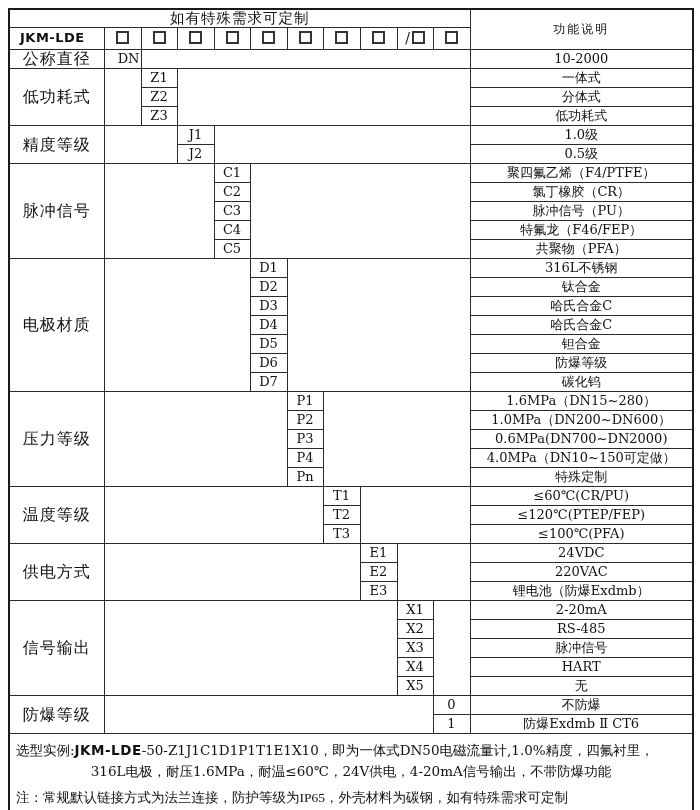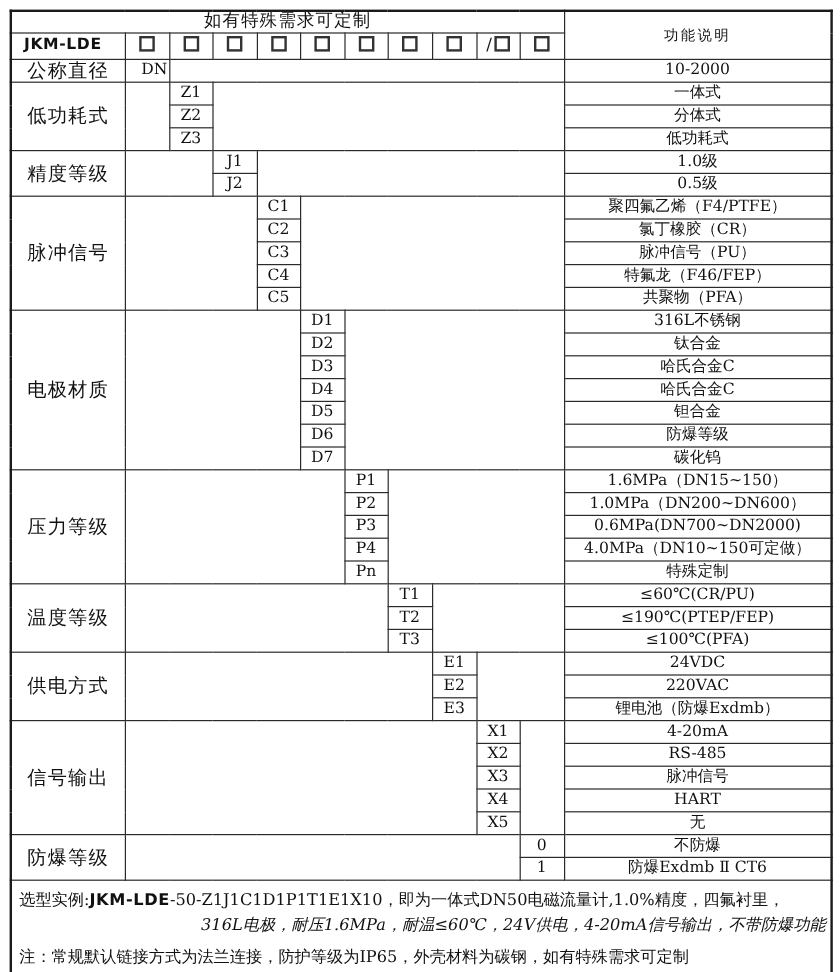--- a/index.html
+++ b/index.html
@@ -50,22 +50,22 @@
   .slash{display:inline-block;margin-right:2px;font-size:14px;}
   td.footer-cell{
     text-align:left;
     white-space:normal;
     height:auto;
     padding:6px 4px 5px 4px;
     font-size:13.5px;
     line-height:1.5;
   }
   .example-line1{padding-left:2px;}
-  .example-line2{text-align:right;font-style:italic;}
-  .note-line{margin-top:7px;padding-left:2px;}
+  .example-line2{text-align:center;}
+  .note-line{margin-top:7px;padding-left:2px;font-family:Liberation Serif, serif;}
   .bold-model{
     font-family:"DejaVu Sans","Liberation Sans",sans-serif;
     font-weight:bold;letter-spacing:.5px;
   }
 </style>
 </head>
 <body>
 
 <table class="spec">
   <colgroup>
@@ -192,21 +192,21 @@
   <tr>
     <td class="code-cell">D7</td>
     <td class="desc-cell">碳化钨</td>
   </tr>
 
   <tr>
     <td class="group-label" rowspan="5">压力等级</td>
     <td class="spacer" rowspan="5" colspan="5"></td>
     <td class="code-cell">P1</td>
     <td class="spacer" rowspan="5" colspan="4"></td>
-    <td class="desc-cell">1.6MPa（DN15~150）</td>
+    <td class="desc-cell">1.6MPa（DN15~280）</td>
   </tr>
   <tr>
     <td class="code-cell">P2</td>
     <td class="desc-cell">1.0MPa（DN200~DN600）</td>
   </tr>
   <tr>
     <td class="code-cell">P3</td>
     <td class="desc-cell">0.6MPa(DN700~DN2000)</td>
   </tr>
   <tr>
@@ -220,21 +220,21 @@
 
   <tr>
     <td class="group-label" rowspan="3">温度等级</td>
     <td class="spacer" rowspan="3" colspan="6"></td>
     <td class="code-cell">T1</td>
     <td class="spacer" rowspan="3" colspan="3"></td>
     <td class="desc-cell">≤60℃(CR/PU)</td>
   </tr>
   <tr>
     <td class="code-cell">T2</td>
-    <td class="desc-cell">≤190℃(PTEP/FEP)</td>
+    <td class="desc-cell">≤120℃(PTEP/FEP)</td>
   </tr>
   <tr>
     <td class="code-cell">T3</td>
     <td class="desc-cell">≤100℃(PFA)</td>
   </tr>
 
   <tr>
     <td class="group-label" rowspan="3">供电方式</td>
     <td class="spacer" rowspan="3" colspan="7"></td>
     <td class="code-cell">E1</td>
@@ -248,21 +248,21 @@
   <tr>
     <td class="code-cell">E3</td>
     <td class="desc-cell">锂电池（防爆Exdmb）</td>
   </tr>
 
   <tr>
     <td class="group-label" rowspan="5">信号输出</td>
     <td class="spacer" rowspan="5" colspan="8"></td>
     <td class="code-cell">X1</td>
     <td class="spacer" rowspan="5" colspan="1"></td>
-    <td class="desc-cell">4-20mA</td>
+    <td class="desc-cell">2-20mA</td>
   </tr>
   <tr>
     <td class="code-cell">X2</td>
     <td class="desc-cell">RS-485</td>
   </tr>
   <tr>
     <td class="code-cell">X3</td>
     <td class="desc-cell">脉冲信号</td>
   </tr>
   <tr>

